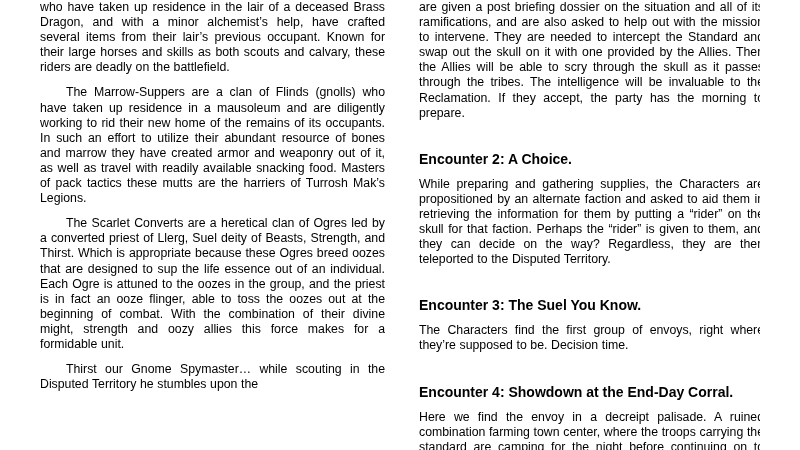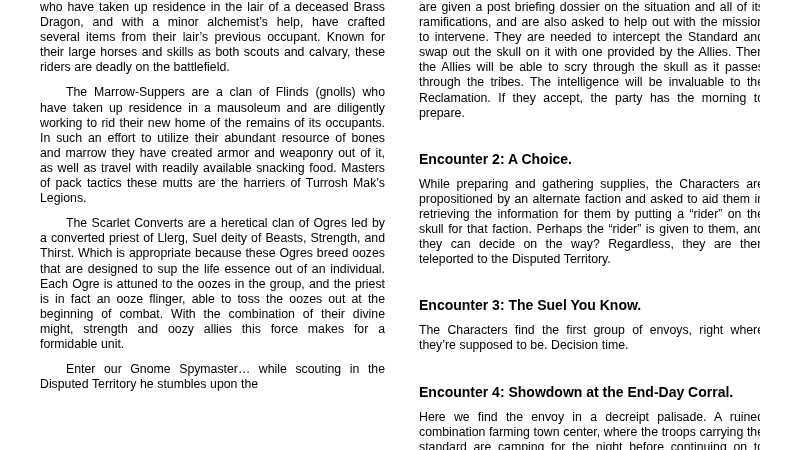--- a/index.html
+++ b/index.html
@@ -64,21 +64,21 @@
 </head>
 <body>
 
 <div class="page">
   <div class="columns">
 
     <div class="col col-left">
       <p class="first-para clip-top">who have taken up residence in the lair of a deceased Brass Dragon, and with a minor alchemist’s help, have crafted several items from their lair’s previous occupant.  Known for their large horses and skills as both scouts and calvary, these riders are deadly on the battlefield.</p>
       <p class="indent">The Marrow-Suppers are a clan of Flinds (gnolls) who have taken up residence in a mausoleum and are diligently working to rid their new home of the remains of its occupants.  In such an effort to utilize their abundant resource of bones and marrow they have created armor and weaponry out of it, as well as travel with readily available snacking food.  Masters of pack tactics these mutts are the harriers of Turrosh Mak’s Legions.</p>
       <p class="indent">The Scarlet Converts are a heretical clan of Ogres led by a converted priest of Llerg, Suel deity of Beasts, Strength, and Thirst.  Which is appropriate because these Ogres breed oozes that are designed to sup the life essence out of an individual.  Each Ogre is attuned to the oozes in the group, and the priest is in fact an ooze flinger, able to toss the oozes out at the beginning of combat.  With the combination of their divine might, strength and oozy allies this force makes for a formidable unit.</p>
-      <p class="indent">Enter our Gnome Spymaster… while scouting in the Disputed Territory he stumbles upon the</p>
+      <p class="indent">Thirst our Gnome Spymaster… while scouting in the Disputed Territory he stumbles upon the</p>
     </div>
 
     <div class="col col-right">
       <p class="first-para clip-top">are given a post briefing dossier on the situation and all of its ramifications, and are also asked to help out with the mission to intervene. They are needed to intercept the Standard and swap out the skull on it with one provided by the Allies. Then the Allies will be able to scry through the skull as it passes through the tribes. The intelligence will be invaluable to the Reclamation. If they accept, the party has the morning to prepare.</p>
       <h3>Encounter 2: A Choice.</h3>
       <p>While preparing and gathering supplies, the Characters are propositioned by an alternate faction and asked to aid them in retrieving the information for them by putting a “rider” on the skull for that faction. Perhaps the “rider” is given to them, and they can decide on the way? Regardless, they are then teleported to the Disputed Territory.</p>
       <h3>Encounter 3: The Suel You Know.</h3>
       <p>The Characters find the first group of envoys, right where they’re supposed to be. Decision time.</p>
       <h3>Encounter 4: Showdown at the End-Day Corral.</h3>
       <p>Here we find the envoy in a decreipt palisade. A ruined combination farming town center, where the troops carrying the standard are camping for the night before continuing on to their destination.</p>

